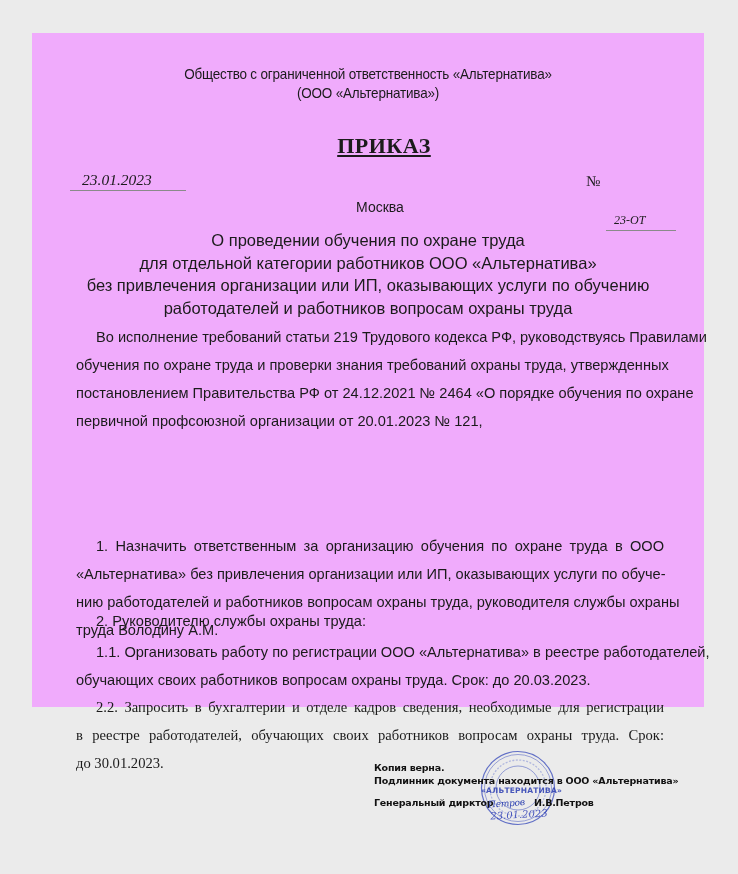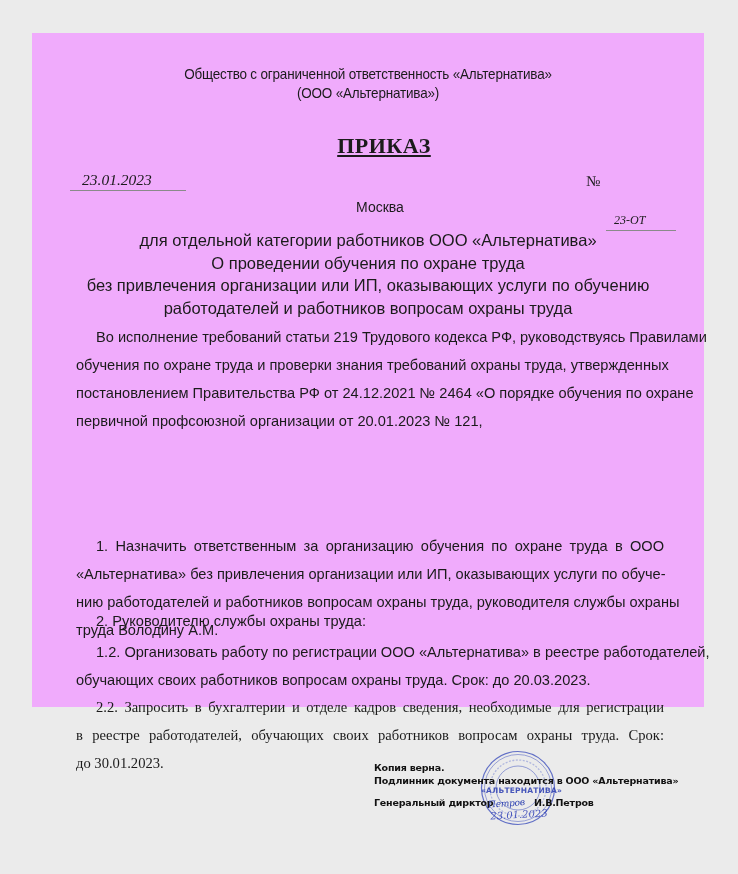--- a/index.html
+++ b/index.html
@@ -182,22 +182,22 @@
 
   <div class="abs title center">ПРИКАЗ</div>
 
   <div class="abs date-field">23.01.2023</div>
   <div class="abs num-label">№</div>
   <div class="abs num-field">23-ОТ</div>
 
   <div class="abs city center">Москва</div>
 
   <div class="abs subject center">
+    <div>О проведении обучения по охране труда</div>
     <div>для отдельной категории работников ООО «Альтернатива»</div>
-    <div>О проведении обучения по охране труда</div>
     <div>без привлечения организации или ИП, оказывающих услуги по обучению</div>
     <div>работодателей и работников вопросам охраны труда</div>
   </div>
 
   <div class="abs body-text preamble">
     <span class="ln indent">Во исполнение требований статьи 219 Трудового кодекса РФ, руководствуясь Правилами</span>
     <span class="ln">обучения по охране труда и проверки знания требований охраны труда, утвержденных</span>
     <span class="ln">постановлением Правительства РФ от 24.12.2021 № 2464 «О порядке обучения по охране</span>
     <span class="ln last">первичной профсоюзной организации от 20.01.2023 № 121,</span>
   </div>
@@ -208,21 +208,21 @@
     <span class="ln">«Альтернатива» без привлечения организации или ИП, оказывающих услуги по обуче-</span>
     <span class="ln">нию работодателей и работников вопросам охраны труда, руководителя службы охраны</span>
     <span class="ln last">труда Володину А.М.</span>
   </div>
 
   <div class="abs body-text item2">
     <span class="ln indent last">2. Руководителю службы охраны труда:</span>
   </div>
 
   <div class="abs body-text item21">
-    <span class="ln indent">1.2. Организовать работу по регистрации ООО «Альтернатива» в реестре работодателей,</span>
+    <span class="ln indent">1.1. Организовать работу по регистрации ООО «Альтернатива» в реестре работодателей,</span>
     <span class="ln last">обучающих своих работников вопросам охраны труда. Срок: до 20.03.2023.</span>
   </div>
 
   <div class="abs body-text item22">
     <span class="ln indent">2.2. Запросить в бухгалтерии и отделе кадров сведения, необходимые для регистрации</span>
     <span class="ln">в реестре работодателей, обучающих своих работников вопросам охраны труда. Срок:</span>
     <span class="ln last">до 30.01.2023.</span>
   </div>
 
   <svg class="abs stamp" viewBox="0 0 76 76">

